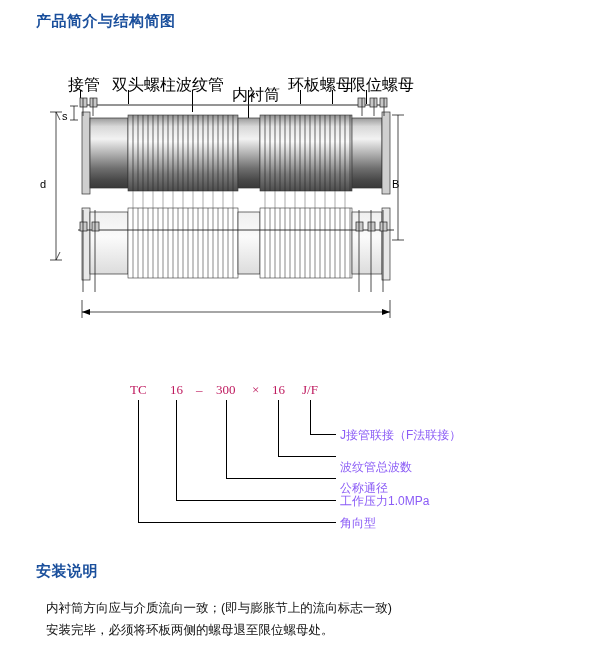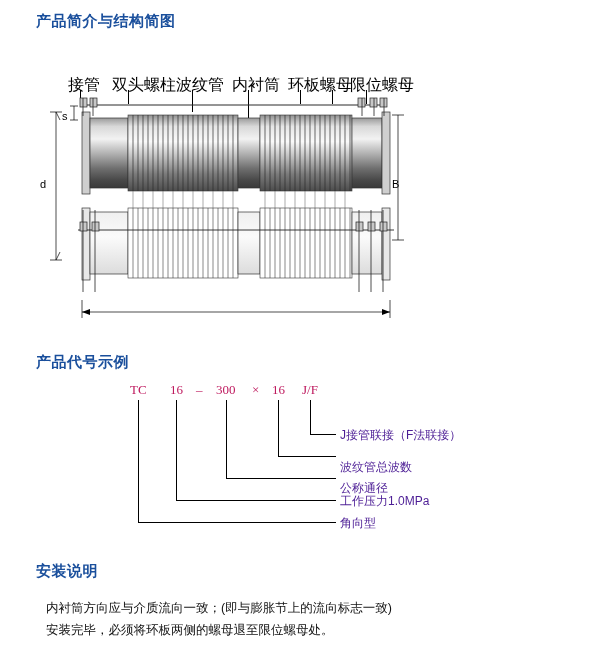--- a/index.html
+++ b/index.html
@@ -73,21 +73,21 @@
   .code-token {
     position: absolute;
     font-size: 13px;
     color: #be185d;
     white-space: nowrap;
     font-family: "Liberation Serif", serif;
   }
   .code-desc {
     position: absolute;
     font-size: 12px;
-    color: #4c1d95;
+    color: #8b5cf6;
     white-space: nowrap;
   }
   .vline {
     position: absolute;
     width: 1px;
     background: #000;
   }
   .hline {
     position: absolute;
     height: 1px;
@@ -111,21 +111,21 @@
 
 <div class="page">
 
   <div class="section-title t1">产品简介与结构简图</div>
 
   <div class="diagram">
 
     <div class="callout-label" style="left:68px; top:15px;">接管</div>
     <div class="callout-label" style="left:112px; top:15px;">双头螺柱</div>
     <div class="callout-label" style="left:176px; top:15px;">波纹管</div>
-    <div class="callout-label" style="left:232px; top:15px;">内衬筒</div>
+    <div class="callout-label" style="left:232px; top:25px;">内衬筒</div>
     <div class="callout-label" style="left:288px; top:15px;">环板</div>
     <div class="callout-label" style="left:320px; top:15px;">螺母</div>
     <div class="callout-label" style="left:350px; top:15px;text-align:center;">限位螺母</div>
 
     <div class="leader" style="left:80px;  top:30px; height:14px;"></div>
     <div class="leader" style="left:128px; top:30px; height:14px;"></div>
     <div class="leader" style="left:192px; top:30px; height:22px;"></div>
     <div class="leader" style="left:248px; top:30px; height:45px;"></div>
     <div class="leader" style="left:300px; top:30px; height:14px;"></div>
     <div class="leader" style="left:332px; top:30px; height:14px;"></div>
@@ -334,21 +334,20 @@
       </g>
 
       <line x1="82" y1="240" x2="82" y2="258" stroke="#000" stroke-width="0.7"></line>
       <line x1="390" y1="240" x2="390" y2="258" stroke="#000" stroke-width="0.7"></line>
       <line x1="82" y1="252" x2="390" y2="252" stroke="#000" stroke-width="0.7"></line>
       <polygon points="82,252 90,249 90,255" fill="#000"></polygon>
       <polygon points="390,252 382,249 382,255" fill="#000"></polygon>
     </svg>
   </div>
 
-  <div class="section-title t2">产品代号示例</div>
 
   <div class="codeblock">
 
     <div class="code-token" style="left:130px; top:4px;">TC</div>
     <div class="code-token" style="left:170px; top:4px;">16</div>
     <div class="code-token" style="left:196px; top:4px;">–</div>
     <div class="code-token" style="left:216px; top:4px;">300</div>
     <div class="code-token" style="left:252px; top:4px;">×</div>
     <div class="code-token" style="left:272px; top:4px;">16</div>
     <div class="code-token" style="left:302px; top:4px;">J/F</div>

